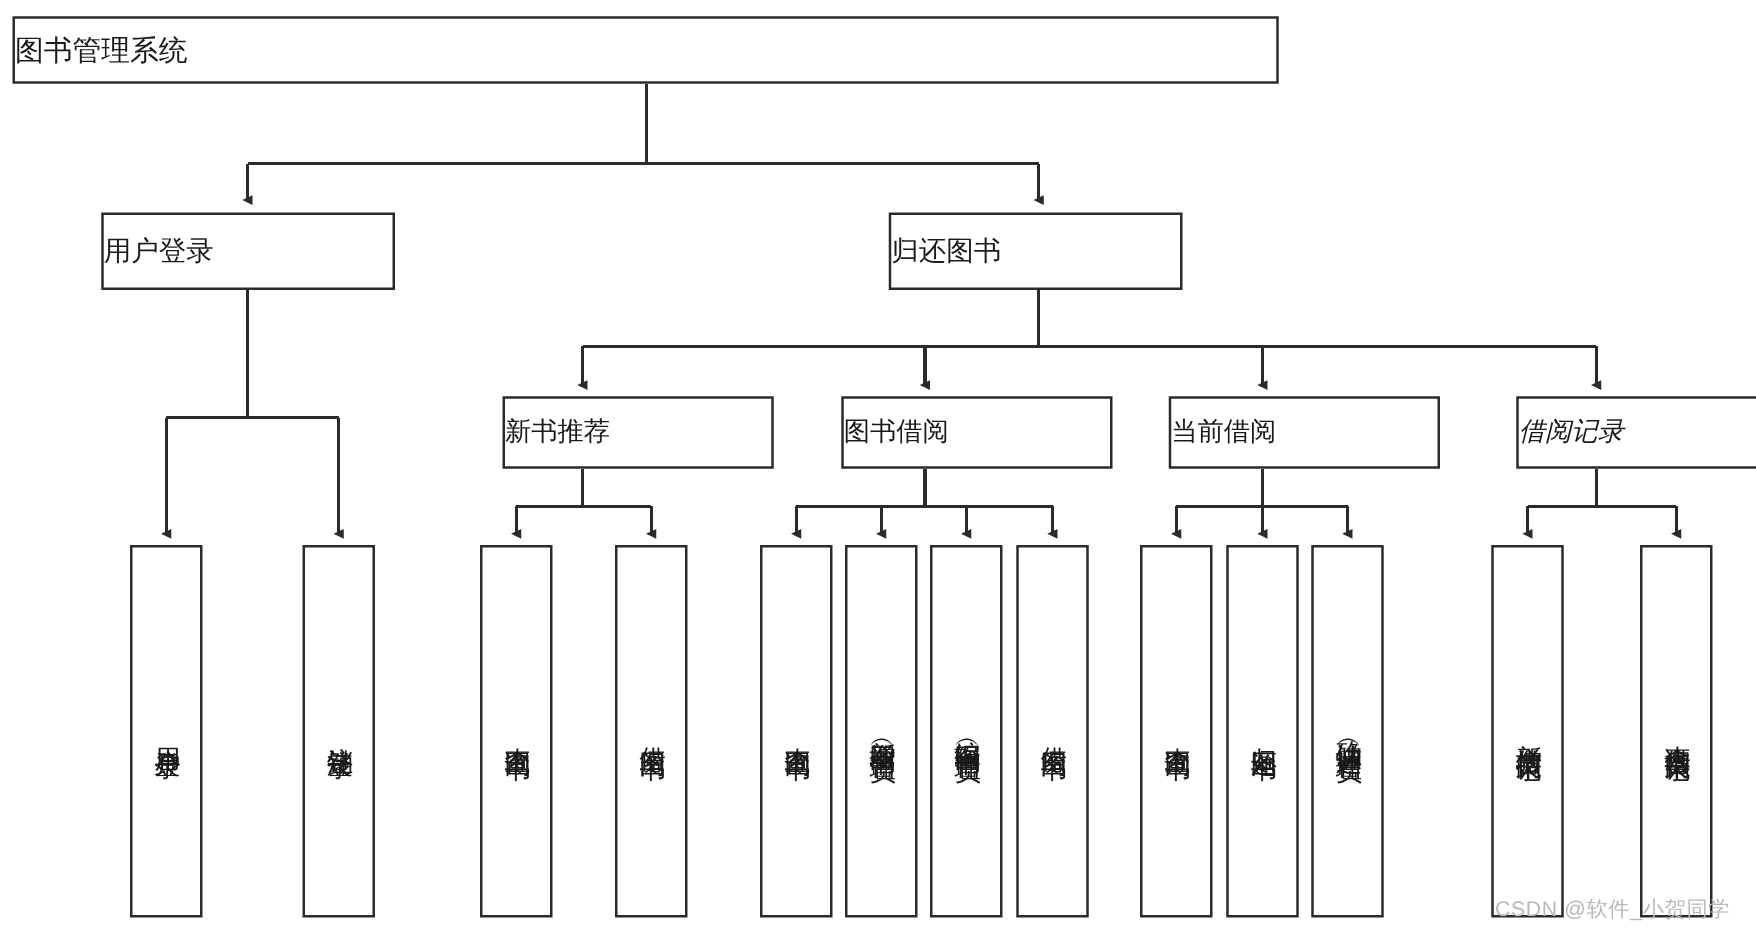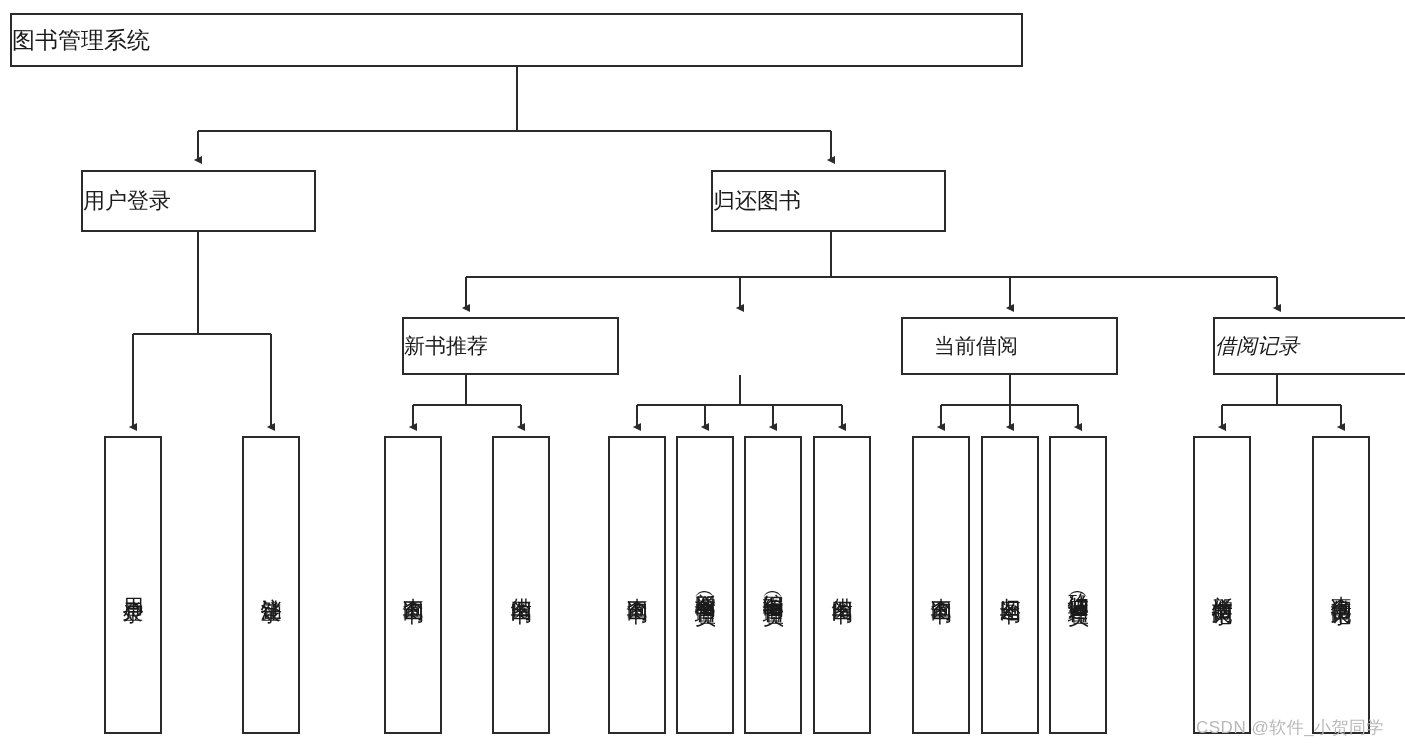--- a/index.html
+++ b/index.html
@@ -136,21 +136,24 @@
   <div class="node level2" style="left:81px; top:170px; width:235px; height:62px;">
     <span>用户登录</span>
   </div>
   <div class="node level2" style="left:711px; top:170px; width:235px; height:62px;">
     <span>归还图书</span>
   </div>
 
   <div class="node level3" style="left:361px; top:317px; width:217px; height:58px;">
     <span>新书推荐</span>
   </div>
-  <div class="node level3" style="left:860px; top:317px; width:217px; height:58px;padding-left:31px;">
+  <div class="node level3" style="left:632px; top:317px; width:217px; height:58px;">
+    <span>图书借阅</span>
+  </div>
+  <div class="node level3" style="left:894px; top:317px; width:217px; height:58px;">
     <span>当前借阅</span>
   </div>
   <div class="node level3" style="left:1172px; top:317px; width:218px; height:58px;font-style:italic;">
     <span>借阅记录</span>
   </div>
 
   <div class="node leaf" style="left:104px; top:436px; width:58px; height:298px;">
     <span class="leaf-text">用户登录</span>
   </div>
   <div class="node leaf" style="left:242px; top:436px; width:58px; height:298px;">

